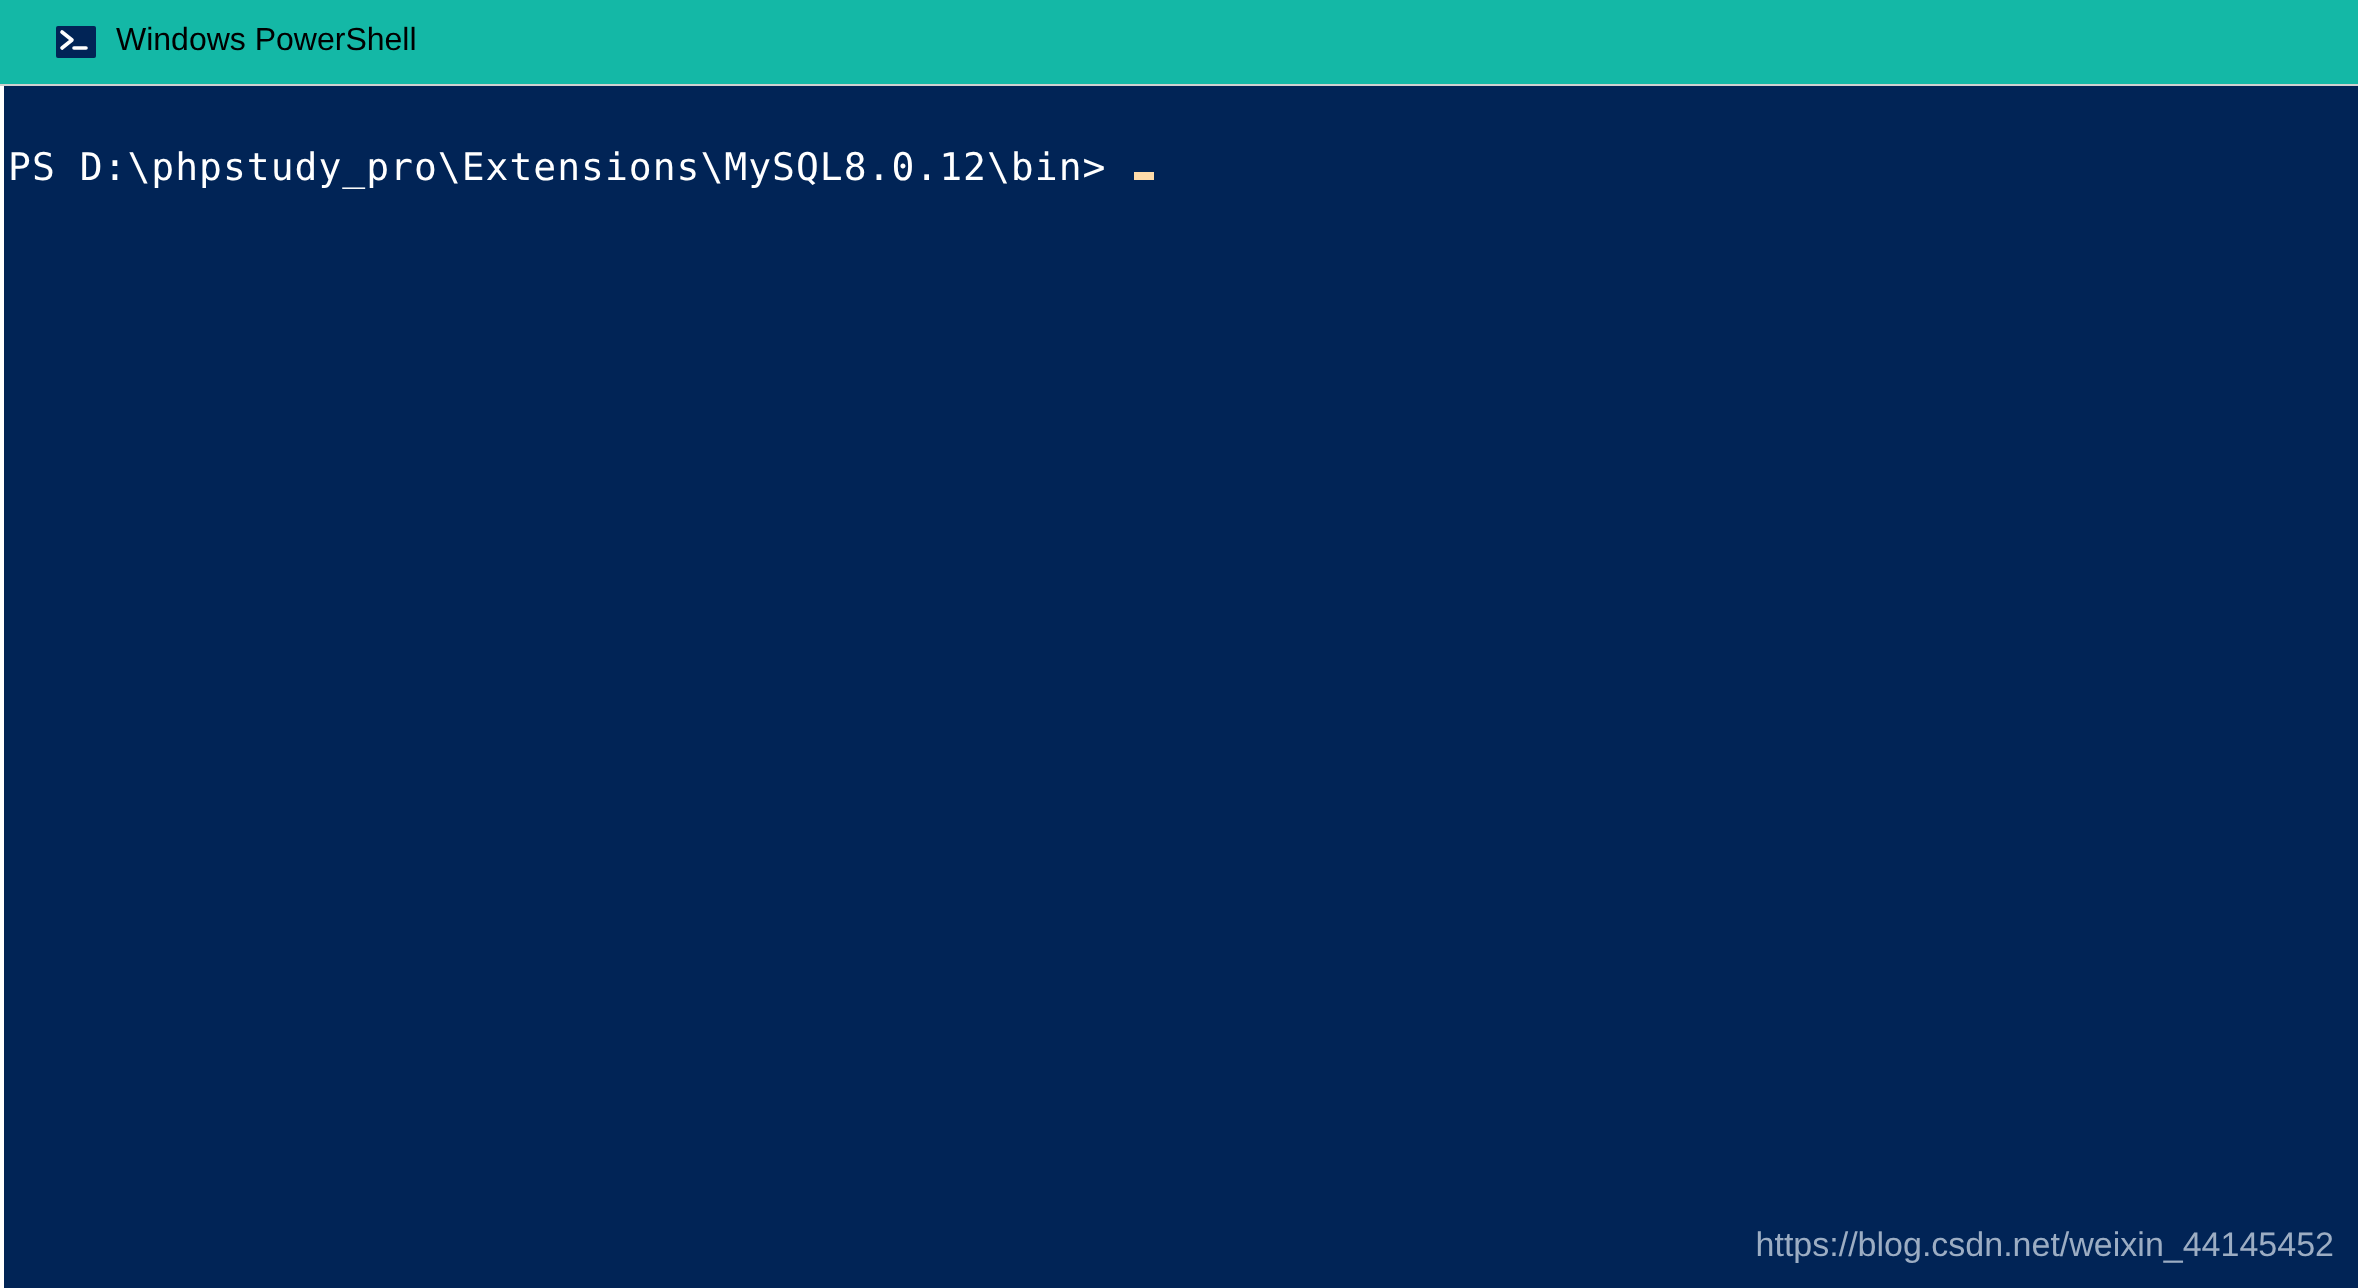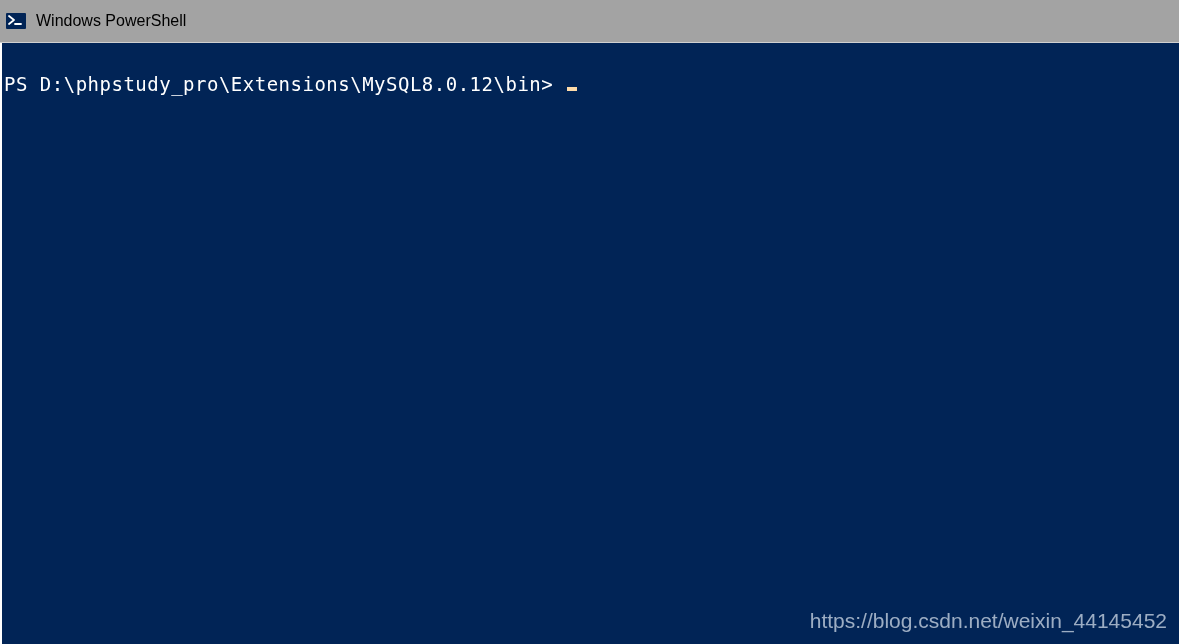--- a/index.html
+++ b/index.html
@@ -10,24 +10,24 @@
     body {
       width: 1179px;
       height: 644px;
       background: #ffffff;
       font-family: "Segoe UI", Tahoma, sans-serif;
       overflow: hidden;
       position: relative;
     }
     .titlebar {
       height: 43px;
-      background: #a3a3a3;
+      background: #14b8a6;
       display: flex;
       align-items: center;
-      padding-left: 6px;
+      padding-left: 28px;
       border-bottom: 1px solid #d0d0d0;
     }
     .titlebar-icon {
       width: 20px;
       height: 20px;
       margin-right: 10px;
       display: flex;
       align-items: center;
       justify-content: center;
     }
@@ -71,21 +71,21 @@
       margin-left: 14px;
       vertical-align: baseline;
       position: relative;
       top: 0px;
     }
     .watermark {
       position: absolute;
       bottom: 10px;
       right: 12px;
       color: #b8c5d6;
-      font-size: 21px;
+      font-size: 17px;
       font-family: Arial, sans-serif;
       opacity: 0.85;
     }
   </style>
 </head>
 <body>
 
 <div class="titlebar">
   <span class="titlebar-icon">
     <svg viewBox="0 0 20 20">

